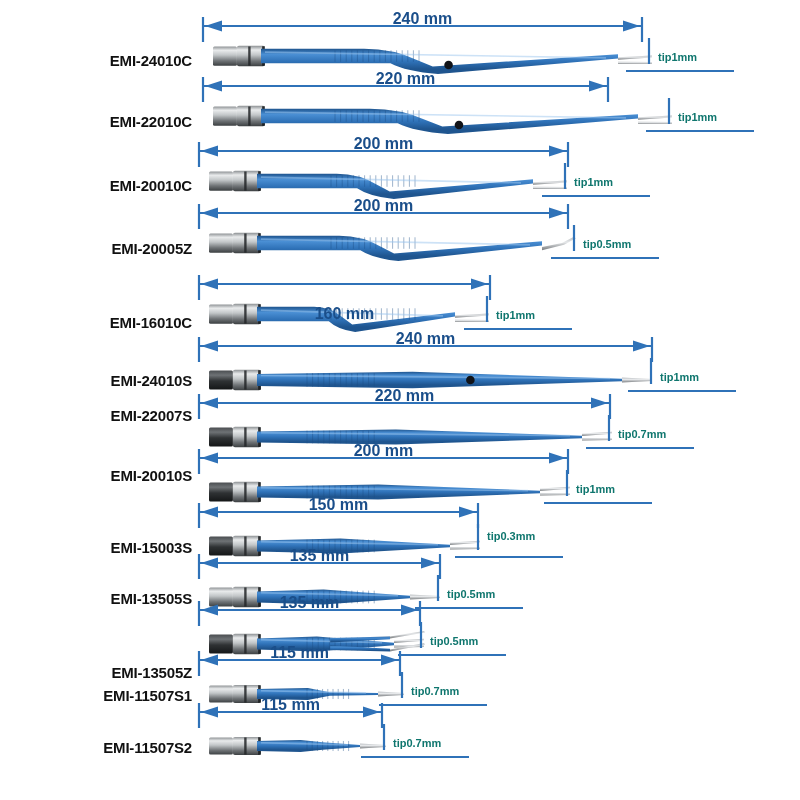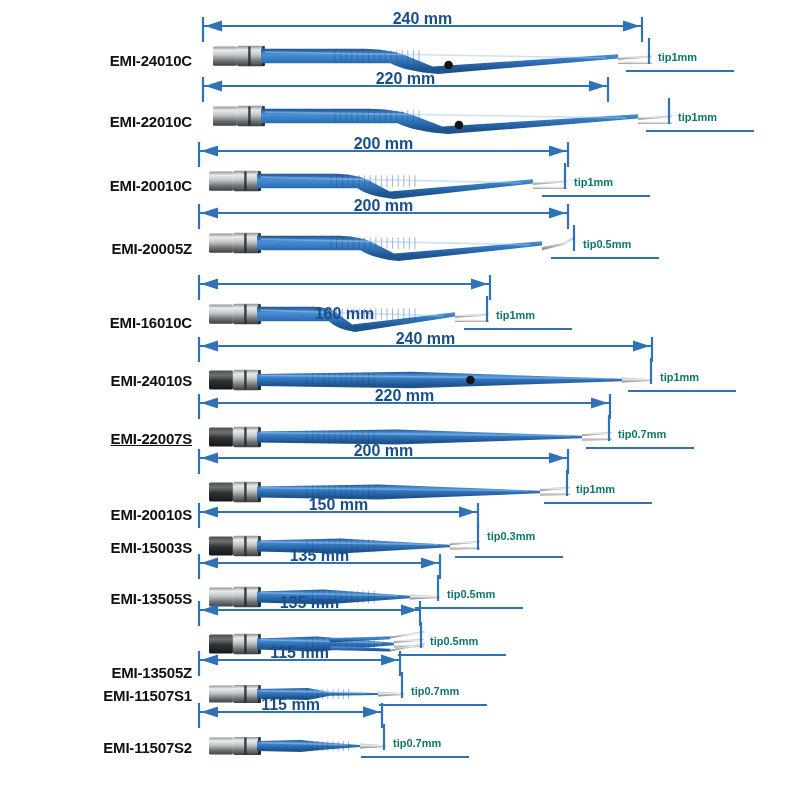--- a/index.html
+++ b/index.html
@@ -612,25 +612,25 @@
     <div class="tiptext" style="left: 583px; top: 238px;">tip0.5mm</div>
     <div class="tipunderline" style="left: 551px; top: 257px; width: 108px;"></div>
     <div class="model-label" style="top: 314px;">EMI-16010C</div>
     <div class="dimtext" style="left: 199px; width: 291px; top: 277px; margin-top: 28px;">160 mm</div>
     <div class="tiptext" style="left: 496px; top: 309px;">tip1mm</div>
     <div class="tipunderline" style="left: 464px; top: 328px; width: 108px;"></div>
     <div class="model-label" style="top: 372px;">EMI-24010S</div>
     <div class="dimtext" style="left: 199px; width: 453px; top: 330px;">240 mm</div>
     <div class="tiptext" style="left: 660px; top: 371px;">tip1mm</div>
     <div class="tipunderline" style="left: 628px; top: 390px; width: 108px;"></div>
-    <div class="model-label" style="top: 430px; text-decoration: underline;">EMI-22007S</div>
+    <div class="model-label" style="top: 407px;">EMI-22007S</div>
     <div class="dimtext" style="left: 199px; width: 411px; top: 387px;">220 mm</div>
     <div class="tiptext" style="left: 618px; top: 428px;">tip0.7mm</div>
     <div class="tipunderline" style="left: 586px; top: 447px; width: 108px;"></div>
-    <div class="model-label" style="top: 506px;">EMI-20010S</div>
+    <div class="model-label" style="top: 467px;">EMI-20010S</div>
     <div class="dimtext" style="left: 199px; width: 369px; top: 442px;">200 mm</div>
     <div class="tiptext" style="left: 576px; top: 483px;">tip1mm</div>
     <div class="tipunderline" style="left: 544px; top: 502px; width: 108px;"></div>
     <div class="model-label" style="top: 539px;">EMI-15003S</div>
     <div class="dimtext" style="left: 199px; width: 279px; top: 496px;">150 mm</div>
     <div class="tiptext" style="left: 487px; top: 530px;">tip0.3mm</div>
     <div class="tipunderline" style="left: 455px; top: 556px; width: 108px;"></div>
     <div class="model-label" style="top: 590px;">EMI-13505S</div>
     <div class="dimtext" style="left: 199px; width: 241px; top: 547px;">135 mm</div>
     <div class="tiptext" style="left: 447px; top: 588px;">tip0.5mm</div>

